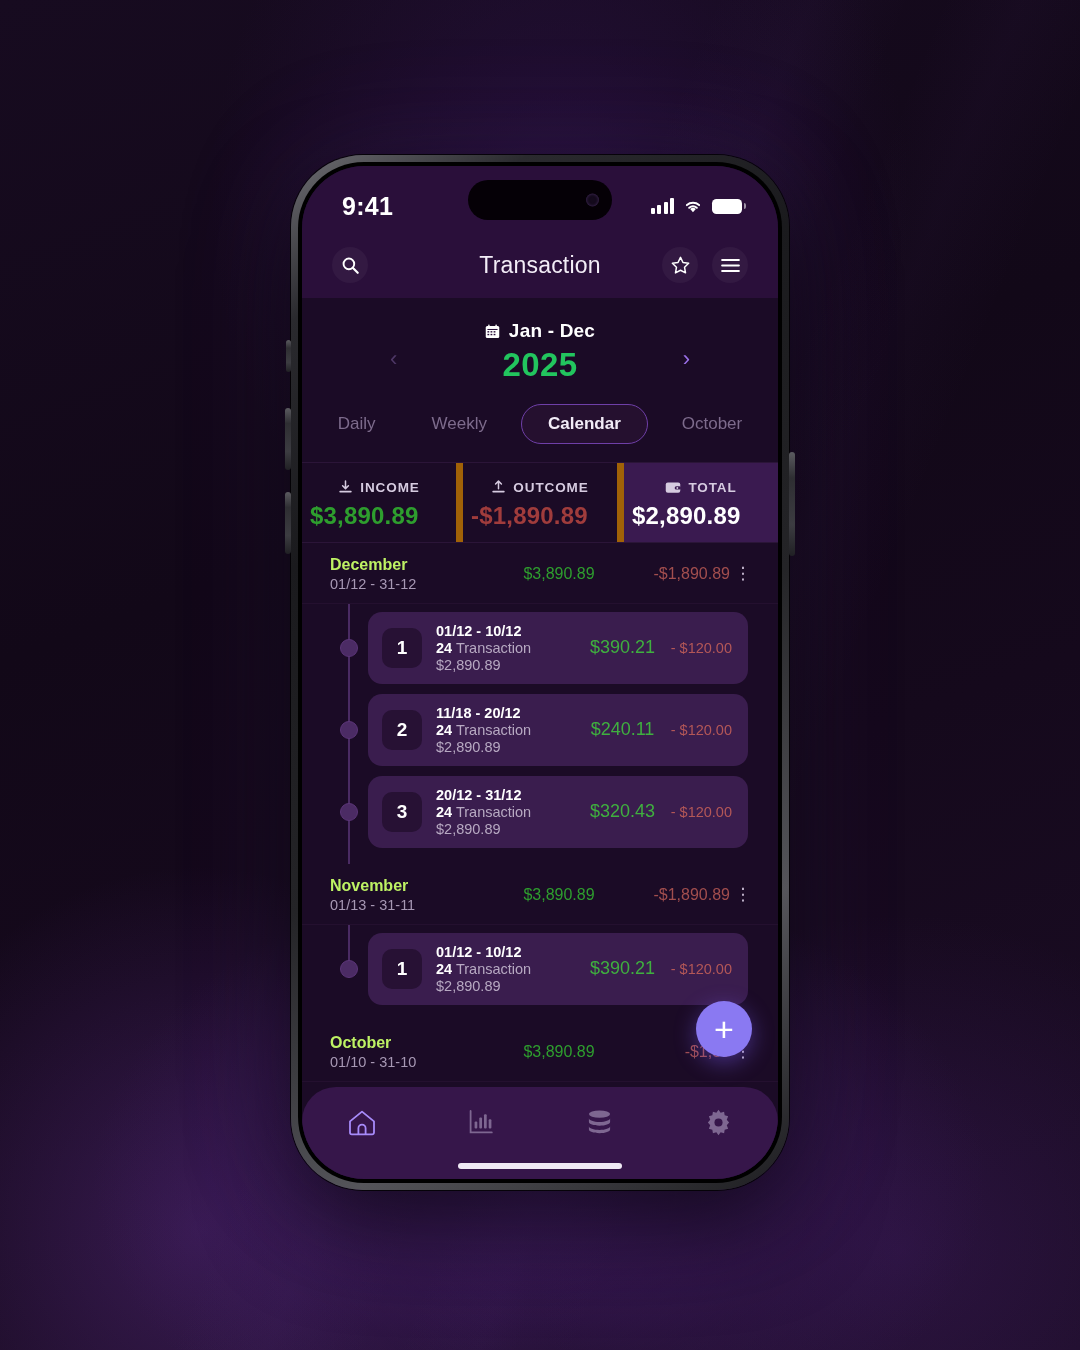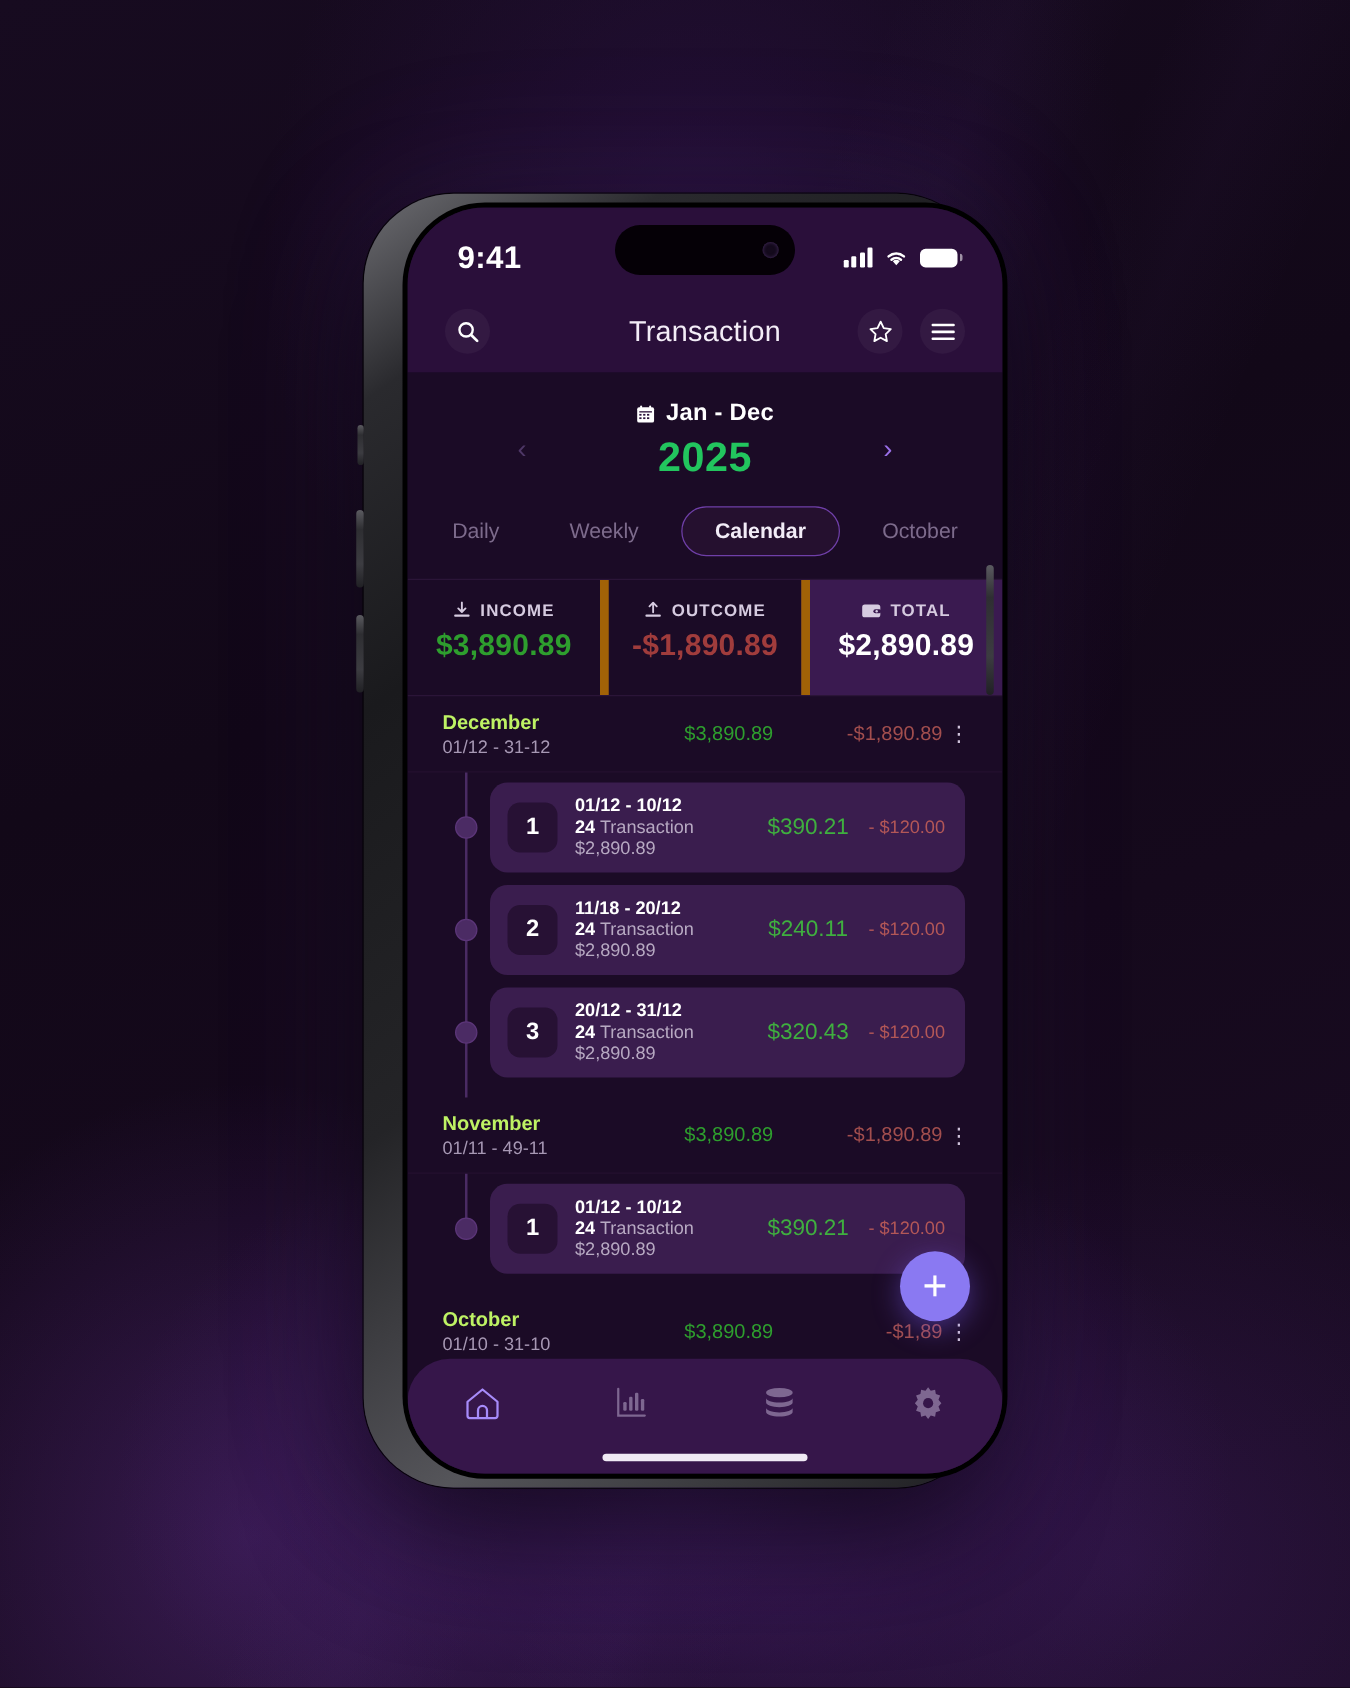--- a/index.html
+++ b/index.html
@@ -50,21 +50,20 @@
       0 0 120px rgba(120,60,190,0.18);
     z-index: 5;
   }
   #phone-inner {
     position: relative;
     width: 100%; height: 100%;
     border-radius: 66px;
     background: #000;
     padding: 4px;
     overflow: hidden;
-    margin-left: 24px;
   }
   #screen {
     position: relative;
     width: 100%; height: 100%;
     border-radius: 62px;
     overflow: hidden;
     background: #1B0B26;
     display: flex;
     flex-direction: column;
   }
@@ -243,22 +242,21 @@
 
   
   .summary {
     display: flex;
     border-top: 1px solid #2B1538;
     border-bottom: 1px solid #2B1538;
     flex: 0 0 auto;
   }
   .sum-cell {
     flex: 1 1 0;
-    padding: 17px 8px 25px;
-    text-align: center;
+    padding: 17px 8px 12px;
     cursor: pointer;
     position: relative;
   }
   .sum-cell + .sum-cell { border-left: 7px solid #a16207; }
   .sum-cell.active { background: #3A1A50; }
   .sum-label {
     display: flex;
     align-items: center;
     justify-content: center;
     gap: 7px;
@@ -574,21 +572,21 @@
               <div class="tx-bal">$2,890.89</div>
             </div>
             <div class="tx-in">$320.43</div>
             <div class="tx-out">- $120.00</div>
           </div>
         </div>
 
         <div class="month-head">
           <div class="mh-left">
             <div class="mh-name">November</div>
-            <div class="mh-range">01/11 - 49-11</div>
+            <div class="mh-range">01/13 - 31-11</div>
           </div>
           <div class="mh-in">$3,890.89</div>
           <div class="mh-out">-$1,890.89</div>
           <div class="mh-dots">⋮</div>
         </div>
 
         <div class="tx-group">
           <div class="timeline" style="bottom:50%;"></div>
           <div class="tx-row">
             <div class="tx-dot"></div>

